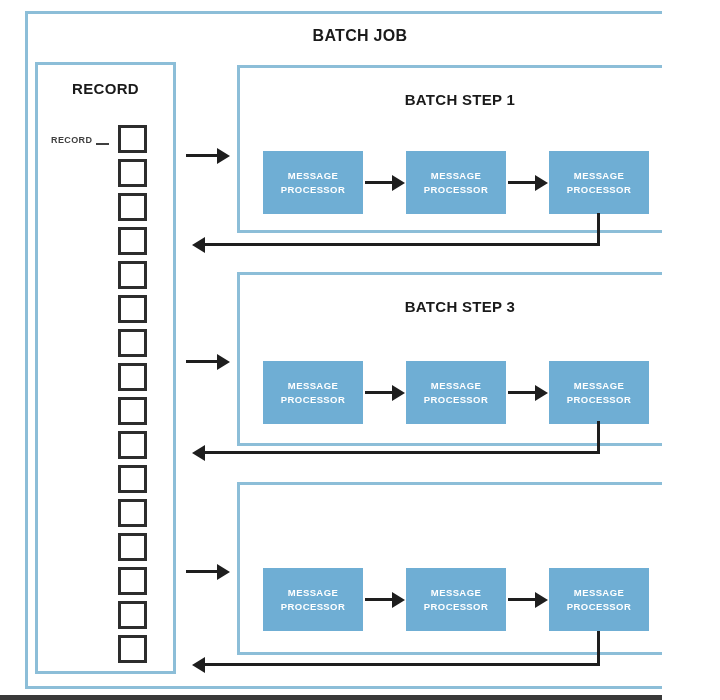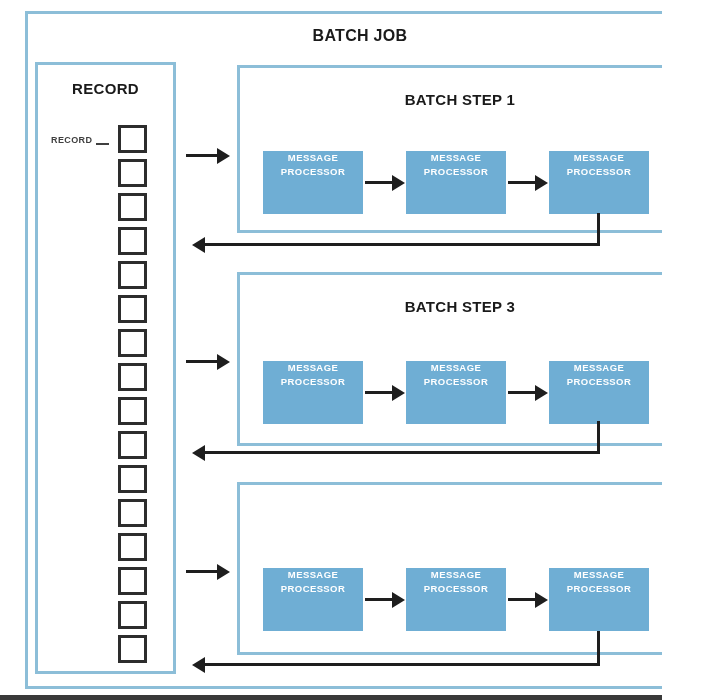--- a/index.html
+++ b/index.html
@@ -124,20 +124,21 @@
     justify-content: center;
     align-items: center;
   }
   .step-2 .proc-row { top: 86px; }
   .proc {
     width: 100px; height: 63px;
     background: var(--processor-fill);
     color: var(--processor-text);
     display: flex;
     flex-direction: column;
+    justify-content: center;
     align-items: center;
     text-align: center;
     font-size: 9.5px;
     font-weight: bold;
     letter-spacing: 0.4px;
     line-height: 1.45;
   }
   .proc-arrow {
     width: 43px; height: 16px;
     position: relative;

